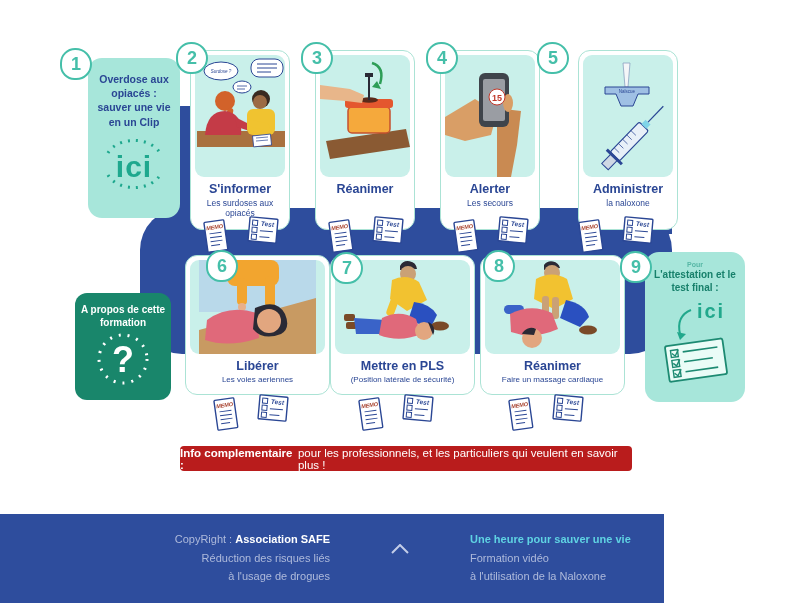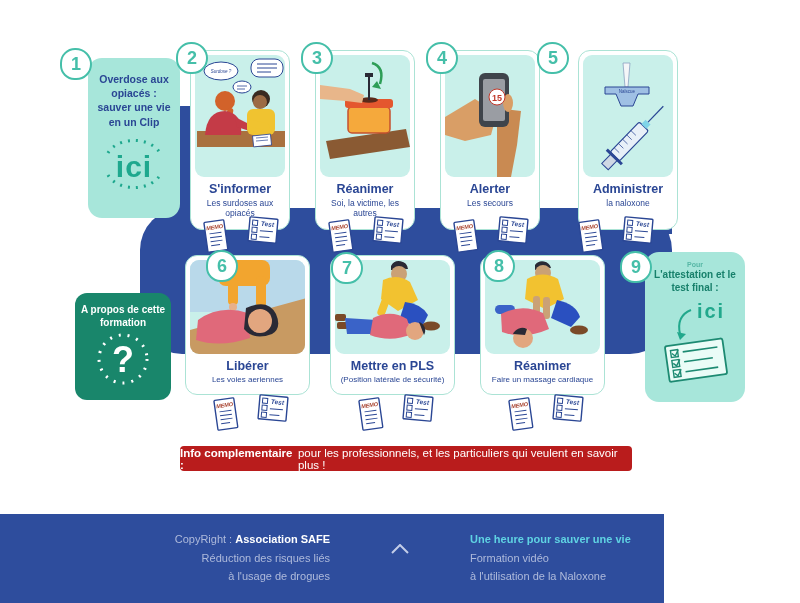--- a/index.html
+++ b/index.html
@@ -24,21 +24,21 @@
   .intro-title{margin-top:14px;font-size:10.5px;font-weight:bold;color:#2a4694;line-height:1.35;}
 
   
   .card{position:absolute;background:#fff;border:1.5px solid #abe3d5;border-radius:12px;
         box-sizing:border-box;z-index:4;text-align:center;}
   .card .illu{margin:4px;border-radius:9px;background:#c9f0ea;overflow:hidden;}
   .card .title{font-size:12.5px;font-weight:bold;color:#2a4694;margin-top:5px;}
   .card .subtitle{font-size:8.5px;color:#2a4694;margin-top:2px;padding:0 3px;}
   .row1{top:50px;width:100px;height:180px;}
   .row1 .illu{height:122px;}
-  .row2{top:255px;width:125px;height:140px;}
+  .row2{top:255px;width:145px;height:140px;}
   .row2 .illu{height:94px;}
   .row2 .subtitle{font-size:8px;}
   .c2{left:190px;} .c3{left:315px;} .c4{left:440px;} .c5{left:578px;}
   .c6{left:185px;} .c7{left:330px;} .c8{left:480px;}
 
   
   .final-card{position:absolute;left:645px;top:252px;width:100px;height:150px;border-radius:14px;
        background:#a7e6da;z-index:5;text-align:center;box-sizing:border-box;padding:0 6px;}
   .final-pre{margin-top:9px;font-size:7px;color:#56b7a5;font-weight:bold;}
   .final-title{font-size:10px;font-weight:bold;color:#17806b;line-height:1.3;margin-top:0;}
@@ -138,21 +138,20 @@
         <path d="M57,26 l4,8 -9,-2 Z" fill="#2e9e57"></path>
         <rect x="28" y="52" width="42" height="26" rx="4" fill="#f5a93c" stroke="#c4502e" stroke-width="1.5"></rect>
         <rect x="25" y="44" width="48" height="9" rx="3" fill="#e4572e"></rect>
         <ellipse cx="49" cy="45" rx="9" ry="2.8" fill="#5a2a1a"></ellipse>
         <rect x="45" y="18" width="8" height="4" fill="#2a2a35"></rect>
         <line x1="49" y1="22" x2="49" y2="45" stroke="#2a2a35" stroke-width="2"></line>
         <polygon points="0,30 30,34 44,40 42,48 26,46 0,44" fill="#e8b68a"></polygon>
       </svg>
     </div>
     <div class="title">Réanimer</div>
-    <div class="subtitle">Soi, la victime, les autres</div>
   </div>
 
   <div class="card row1 c4">
     <div class="illu">
       <svg width="92" height="122" viewBox="0 0 92 122">
         <polygon points="0,62 30,44 52,58 46,80 20,86 0,80" fill="#d99e66"></polygon>
         <polygon points="52,122 52,70 58,54 76,56 72,90 66,122" fill="#c98a52"></polygon>
         <rect x="34" y="18" width="30" height="54" rx="6" fill="#3f444b"></rect>
         <rect x="38" y="24" width="22" height="42" rx="2" fill="#9a9da3"></rect>
         <ellipse cx="63" cy="48" rx="5" ry="9" fill="#d99e66"></ellipse>

